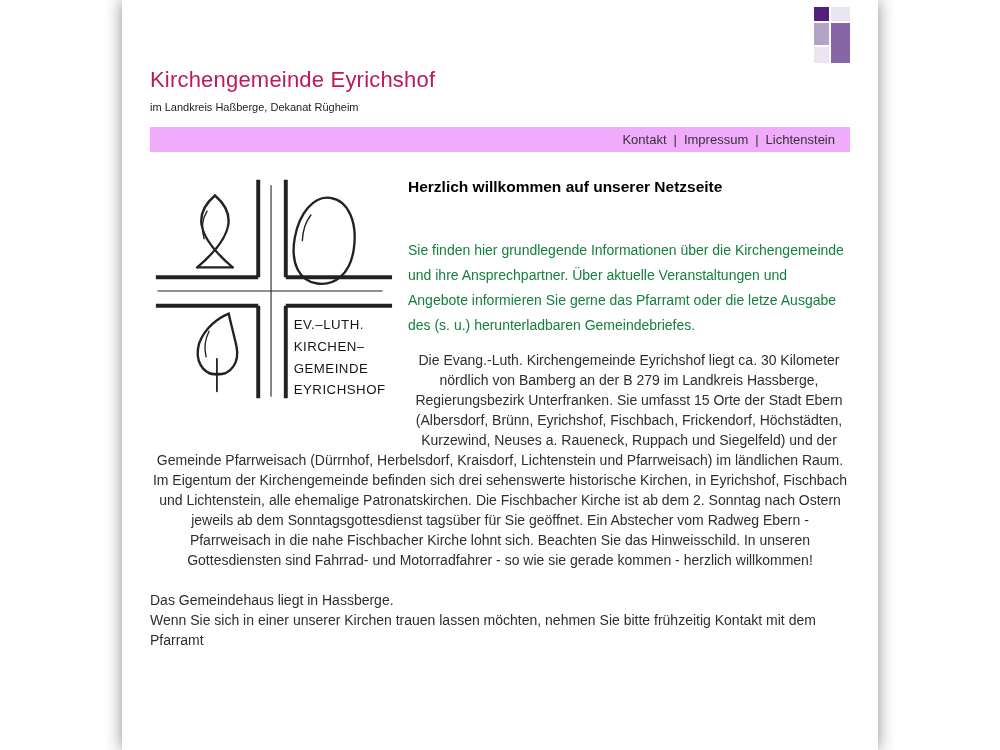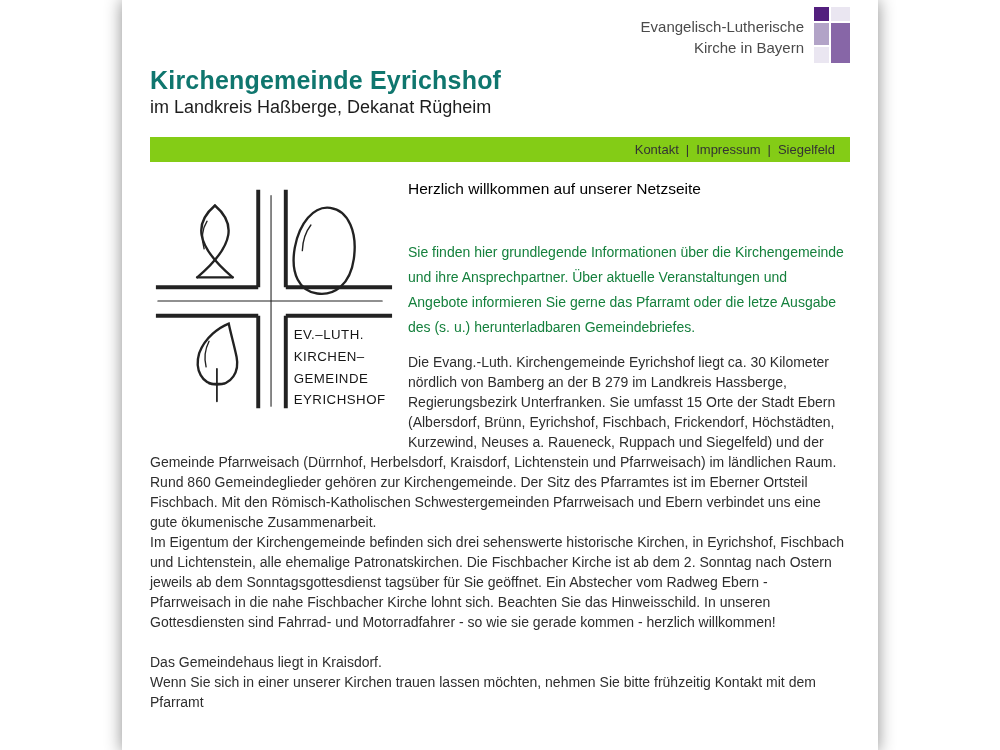--- a/index.html
+++ b/index.html
@@ -28,64 +28,60 @@
   .elkb-col1 { width: 15px; display: flex; flex-direction: column; gap: 2px; }
   .elkb-col2 { width: 19px; display: flex; flex-direction: column; gap: 2px; }
   .sq-dark   { height: 14px; background: #531f7e; }
   .sq-lav    { height: 22px; background: #b2a3c7; }
   .sq-pale   { flex: 1;      background: #eae6f1; }
   .sq-pale14 { height: 14px; background: #eae6f1; }
   .sq-purple { flex: 1;      background: #8766a7; }
 
   .site-title {
     margin: 2px 0 0 0;
-    font-size: 25px; line-height: 30px; font-weight: bold;
-    color: #0f766e; letter-spacing: 0.2px;
+    font-size: 22px; line-height: 30px; font-weight: normal;
+    color: #be185d; letter-spacing: 0.2px;
   }
-  .site-subtitle { margin-top: 4px; font-size: 18px; line-height: 16px; color: #1d1d1d; }
+  .site-subtitle { margin-top: 4px; font-size: 11px; line-height: 16px; color: #1d1d1d; }
 
   .navbar {
-    margin-top: 22px; height: 25px;
-    background: #84cc16;
+    margin-top: 12px; height: 25px;
+    background: #f0abfc;
     display: flex; justify-content: flex-end; align-items: center;
     padding: 0 8px; gap: 7px;
     font-size: 13px; color: #333333;
   }
   .nav-link { color: #333333; text-decoration: none; cursor: pointer; }
   .nav-sep  { color: #333333; }
 
   
   main { padding-top: 18px; font-size: 14px; }
   .church-logo { float: left; width: 246px; height: 235px; margin: 0 12px 28px 0; }
 
   .welcome-heading, .section-heading {
-    font-size: 15.5px; line-height: 18px; font-weight: normal; color: #000000; margin: 0;
+    font-size: 15.5px; line-height: 18px; font-weight: bold; color: #000000; margin: 8px;
   }
   .welcome-heading { margin-bottom: 42px; }
   .section-heading { margin-bottom: 44px; }
 
   .intro { margin: 0 0 12px 0; font-size: 14px; line-height: 25px; color: #15803d; }
 
-  .paragraphs p { margin: 0; line-height: 20px; color: #2e2e2e; }
+  .paragraphs p { margin: 0; line-height: 20px; color: #2e2e2e; text-align: center; }
   .footer-lines { margin-top: 20px; }
   .footer-lines p { margin: 0; line-height: 20px; color: #2e2e2e; }
 
   svg text { font-family: "Liberation Sans", sans-serif; }
 </style>
 </head>
 <body>
 
 <div class="page">
 
   <header>
     <div class="brand">
-      <div class="brand-text">
-        <div>Evangelisch-Lutherische</div>
-        <div>Kirche in Bayern</div>
-      </div>
       <div class="elkb-mark">
         <div class="elkb-col1">
           <div class="sq-dark"></div>
           <div class="sq-lav"></div>
           <div class="sq-pale"></div>
         </div>
         <div class="elkb-col2">
           <div class="sq-pale14"></div>
           <div class="sq-purple"></div>
         </div>
@@ -96,21 +92,21 @@
     <div class="site-subtitle">im Landkreis Haßberge, Dekanat Rügheim</div>
 
     <nav class="navbar">
 
         <a class="nav-link">Kontakt</a>
         <span class="nav-sep">|</span>
 
         <a class="nav-link">Impressum</a>
         <span class="nav-sep">|</span>
 
-        <a class="nav-link">Siegelfeld</a>
+        <a class="nav-link">Lichtenstein</a>
         <span class="nav-sep"></span>
       </nav>
   </header>
 
   <main>
 
     <svg class="church-logo" viewBox="0 0 250 235" fill="none" stroke="#222222" stroke-width="2.4" stroke-linecap="round">
 
       <g stroke-width="4" stroke-linecap="butt">
         <path d="M110 8 V107 M110 136 V230"></path>
@@ -152,27 +148,26 @@
 
     <h2 class="welcome-heading">Herzlich willkommen auf unserer Netzseite</h2>
 
     <p class="intro">Sie finden hier grundlegende Informationen über die Kirchengemeinde und ihre Ansprechpartner. Über aktuelle Veranstaltungen und Angebote informieren Sie gerne das Pfarramt oder die letze Ausgabe des (s. u.) herunterladbaren Gemeindebriefes.</p>
 
 
     <div class="paragraphs">
 
         <p>Die Evang.-Luth. Kirchengemeinde Eyrichshof liegt ca. 30 Kilometer nördlich von Bamberg an der B 279 im Landkreis Hassberge, Regierungsbezirk Unterfranken. Sie umfasst 15 Orte der Stadt Ebern (Albersdorf, Brünn, Eyrichshof, Fischbach, Frickendorf, Höchstädten, Kurzewind, Neuses a. Raueneck, Ruppach und Siegelfeld) und der Gemeinde Pfarrweisach (Dürrnhof, Herbelsdorf, Kraisdorf, Lichtenstein und Pfarrweisach) im ländlichen Raum.</p>
 
-        <p>Rund 860 Gemeindeglieder gehören zur Kirchengemeinde. Der Sitz des Pfarramtes ist im Eberner Ortsteil Fischbach. Mit den Römisch-Katholischen Schwestergemeinden Pfarrweisach und Ebern verbindet uns eine gute ökumenische Zusammenarbeit.</p>
 
         <p>Im Eigentum der Kirchengemeinde befinden sich drei sehenswerte historische Kirchen, in Eyrichshof, Fischbach und Lichtenstein, alle ehemalige Patronatskirchen. Die Fischbacher Kirche ist ab dem 2. Sonntag nach Ostern jeweils ab dem Sonntagsgottesdienst tagsüber für Sie geöffnet. Ein Abstecher vom Radweg Ebern - Pfarrweisach in die nahe Fischbacher Kirche lohnt sich. Beachten Sie das Hinweisschild. In unseren Gottesdiensten sind Fahrrad- und Motorradfahrer - so wie sie gerade kommen - herzlich willkommen!</p>
 
       </div>
 
     <div class="footer-lines">
 
-        <p>Das Gemeindehaus liegt in Kraisdorf.</p>
+        <p>Das Gemeindehaus liegt in Hassberge.</p>
 
         <p>Wenn Sie sich in einer unserer Kirchen trauen lassen möchten, nehmen Sie bitte frühzeitig Kontakt mit dem Pfarramt</p>
       </div>
 
   </main>
 </div>
 
 </body></html>

